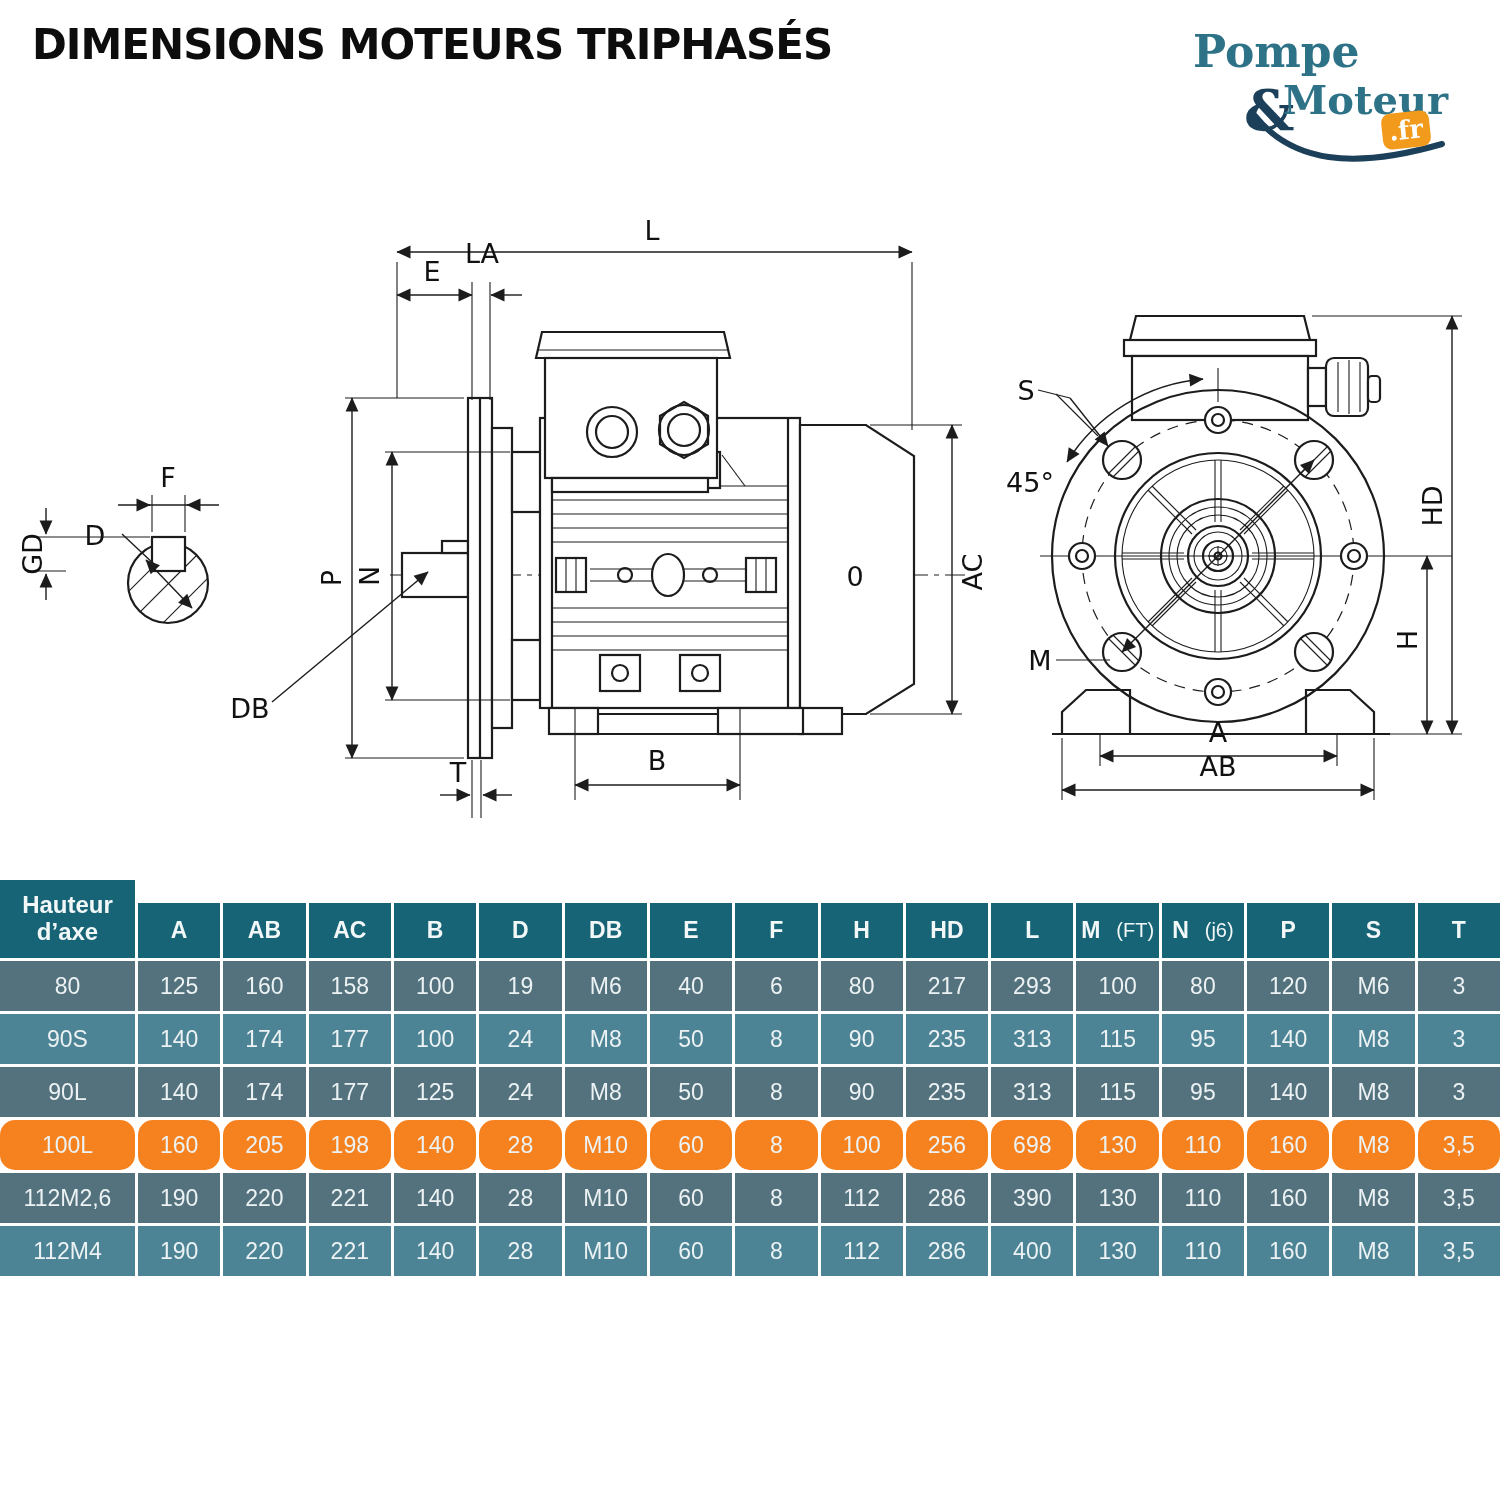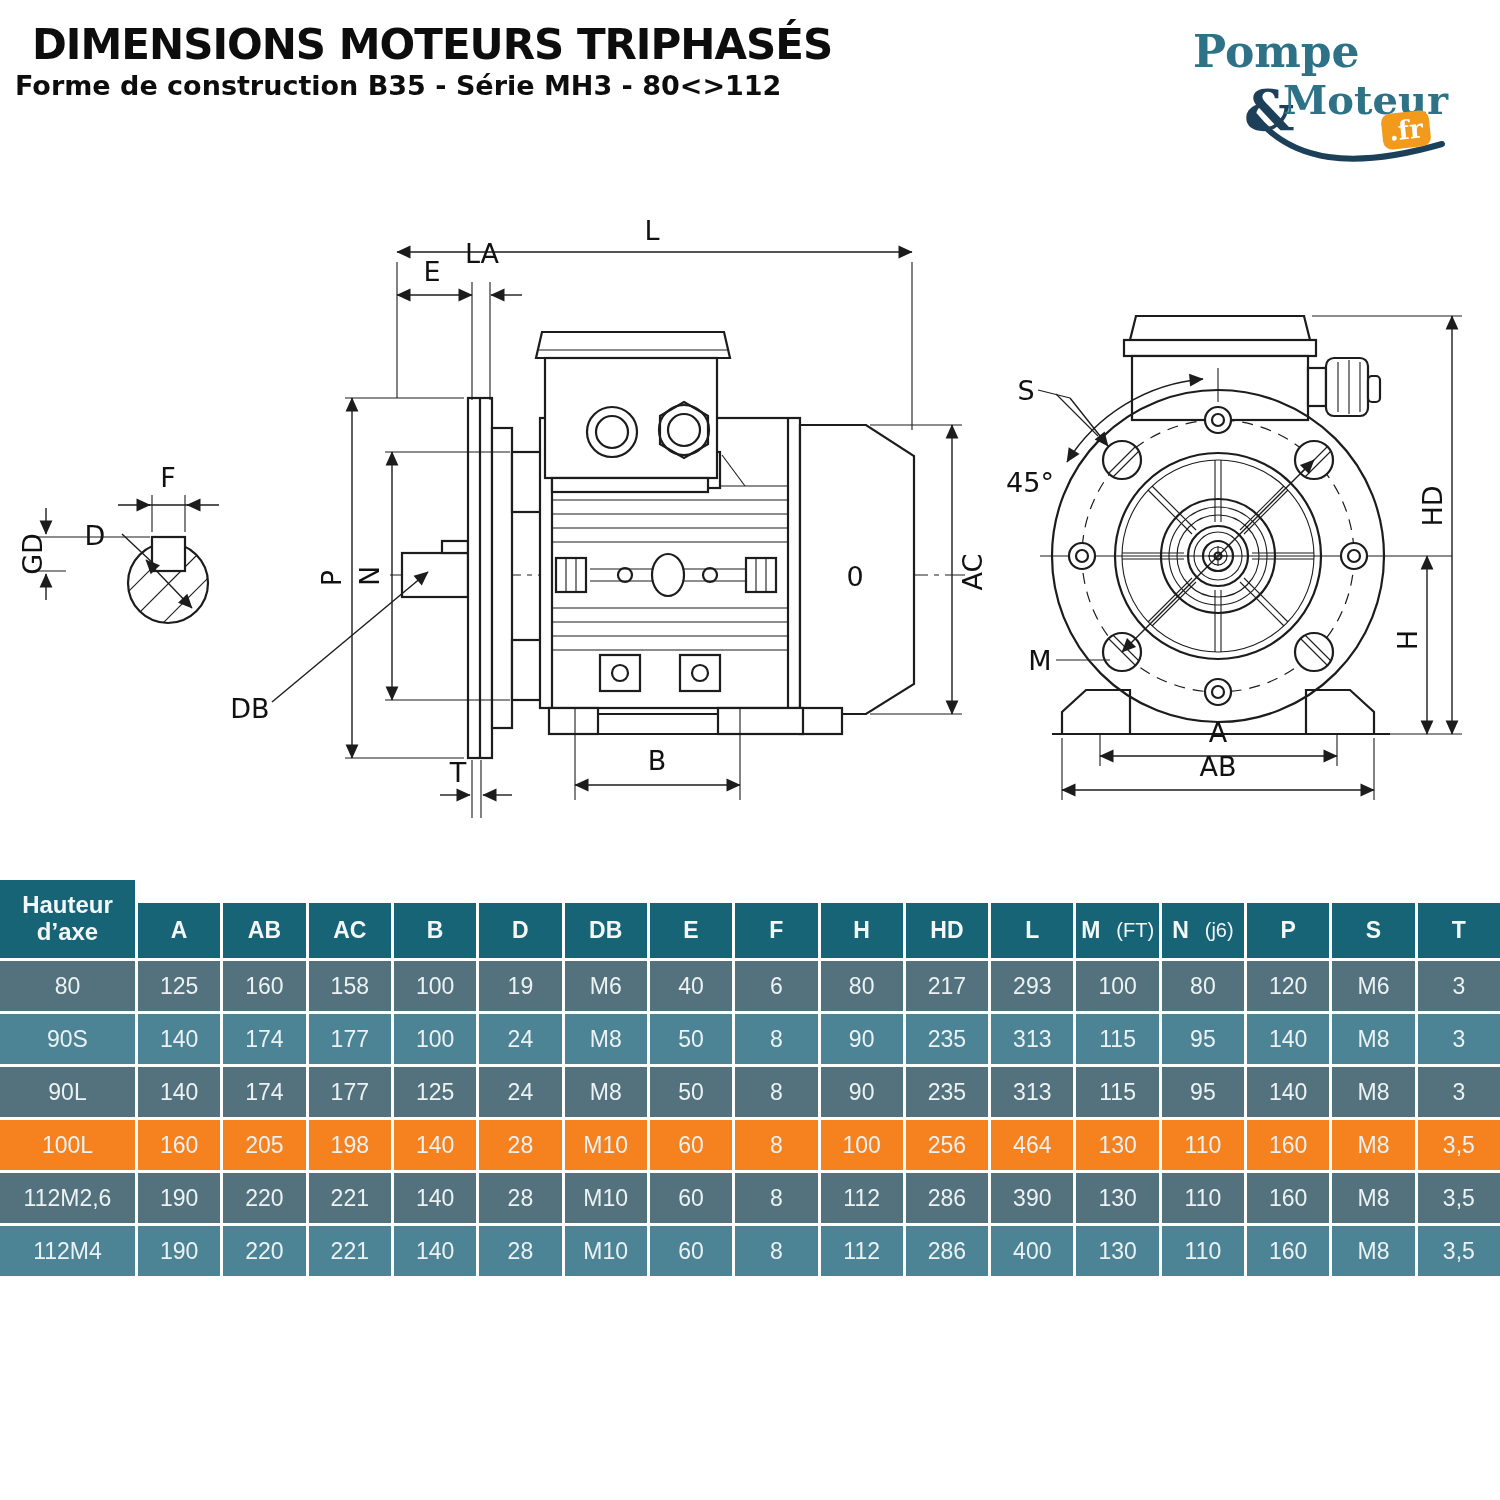--- a/index.html
+++ b/index.html
@@ -23,21 +23,21 @@
   #dim-table{position:absolute;left:0;top:903px;width:1500px;display:grid;
              grid-template-columns:135px repeat(16,1fr);
              grid-template-rows:55px repeat(6,50px);gap:3px;}
   .cell{display:flex;align-items:center;justify-content:center;text-align:center;}
   .corner{margin-top:-23px;background:var(--c-header);color:#f2f7f8;font-weight:bold;
           font-size:24px;line-height:1.12;padding:0 20px;}
   .head{background:var(--c-header);color:#f2f7f8;font-weight:bold;font-size:23px;}
   .head .pn{font-weight:normal;font-size:20px;margin-left:16px;}
   .dark{background:var(--c-dark);text-align:right;}
   .light{background:var(--c-light);}
-  .highlight{background:var(--c-highlight);}
+  .highlight{background:var(--c-highlight);border-radius:15px;}
   .rowname,.val{font-size:23px;color:#ecf2f3;}
 </style>
 </head>
 <body>
 
 <div id="page">
 
   <svg id="drawings" viewBox="0 0 1500 880" xmlns="http://www.w3.org/2000/svg">
     <defs>
       <marker id="arr" viewBox="0 0 12 12" refX="11" refY="6" markerWidth="11" markerHeight="11" orient="auto-start-reverse">
@@ -301,21 +301,20 @@
       <line class="thin" x1="1390" y1="734" x2="1462" y2="734"></line>
       <line class="dim" x1="1452" y1="316" x2="1452" y2="734" marker-start="url(#arr)" marker-end="url(#arr)"></line>
       <text class="lbl" transform="rotate(-90 1434 506)" x="1434" y="514" text-anchor="middle">HD</text>
 
       <line class="dim" x1="1427" y1="556" x2="1427" y2="734" marker-start="url(#arr)" marker-end="url(#arr)"></line>
       <text class="lbl" transform="rotate(-90 1409 640)" x="1409" y="648" text-anchor="middle">H</text>
     </g>
   </svg>
 
   <div class="title">DIMENSIONS MOTEURS TRIPHASÉS</div>
-  <div class="subtitle">Forme de construction B35 - Série MH3 - 80&lt;&gt;112</div>
 
   <svg style="position:absolute;left:1180px;top:10px;" width="320" height="175" viewBox="0 0 320 175" xmlns="http://www.w3.org/2000/svg">
     <path d="M75,106 C112,152 172,160 262,134" fill="none" stroke-width="6" stroke-linecap="round" stroke="#1c4059"></path>
     <text x="13" y="57" font-family="DejaVu Serif, serif" font-weight="bold" font-size="44" fill="#2d7286">Pompe</text>
     <text x="64" y="120" font-family="DejaVu Serif, serif" font-weight="bold" font-size="56" fill="#1c4059">&amp;</text>
     <text x="103" y="104" font-family="DejaVu Serif, serif" font-weight="bold" font-size="40" fill="#2d7286">Moteur</text>
     <g transform="rotate(-6 226 120)">
       <rect x="202" y="102" width="48" height="36" rx="9" fill="#f29a1b"></rect>
       <text x="226" y="129" text-anchor="middle" font-family="DejaVu Serif, serif" font-weight="bold" font-size="26" fill="#ffffff">.fr</text>
     </g>
@@ -400,21 +399,21 @@
       <div class="cell val highlight">160</div>
       <div class="cell val highlight">205</div>
       <div class="cell val highlight">198</div>
       <div class="cell val highlight">140</div>
       <div class="cell val highlight">28</div>
       <div class="cell val highlight">M10</div>
       <div class="cell val highlight">60</div>
       <div class="cell val highlight">8</div>
       <div class="cell val highlight">100</div>
       <div class="cell val highlight">256</div>
-      <div class="cell val highlight">464</div>
+      <div class="cell val highlight">698</div>
       <div class="cell val highlight">130</div>
       <div class="cell val highlight">110</div>
       <div class="cell val highlight">160</div>
       <div class="cell val highlight">M8</div>
       <div class="cell val highlight">3,5</div>
       <div class="cell rowname dark">112M2,6</div>
       <div class="cell val dark">190</div>
       <div class="cell val dark">220</div>
       <div class="cell val dark">221</div>
       <div class="cell val dark">140</div>

